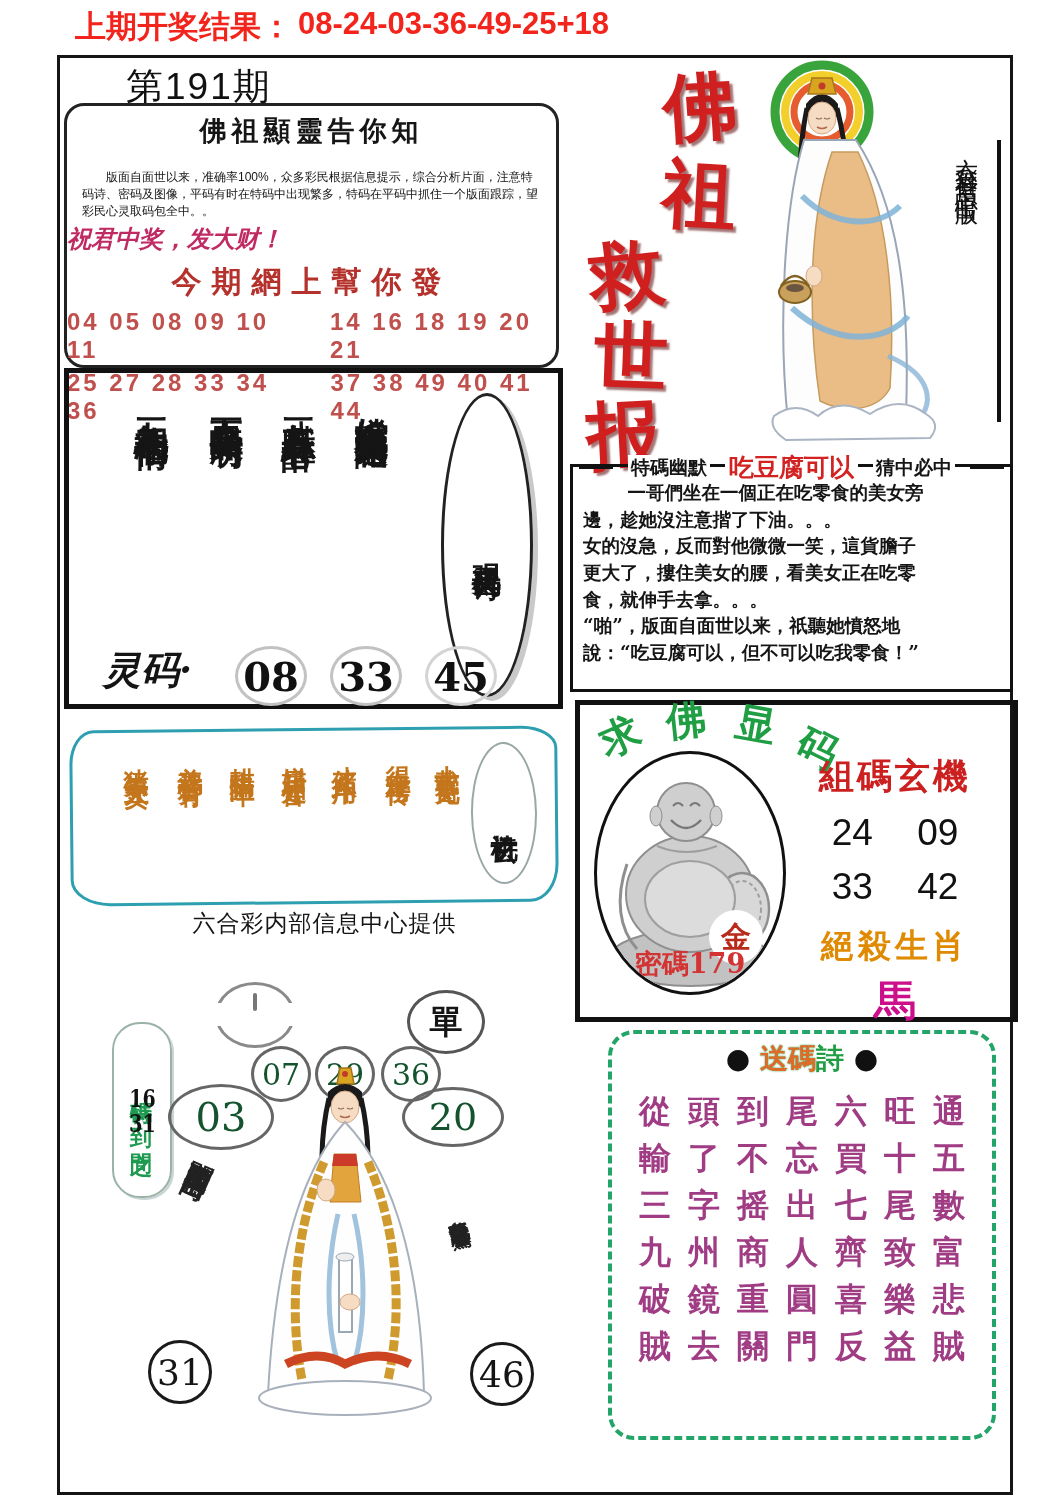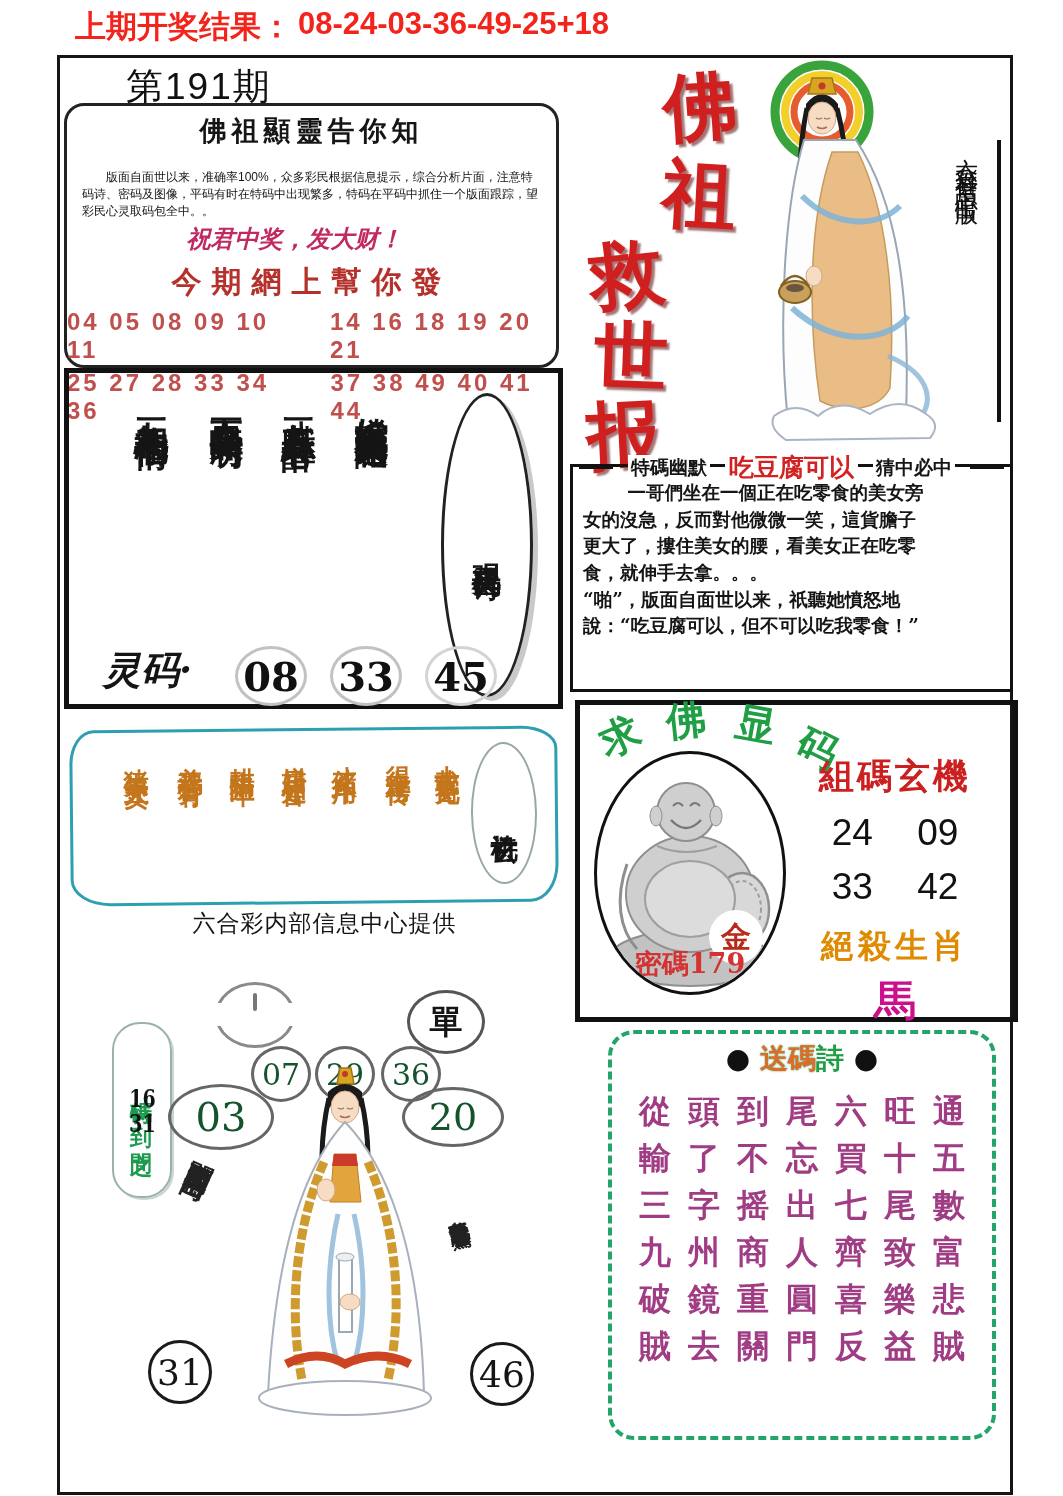--- a/index.html
+++ b/index.html
@@ -15,21 +15,21 @@
               display:flex;gap:6px;white-space:nowrap;}
   
   .page-frame{left:57px;top:55px;width:950px;height:1434px;border:3px solid #151515;}
 
   .issue-no{left:126px;top:62px;font-size:37px;font-weight:400;color:#111;letter-spacing:2px;}
 
   
   .notice-box{left:64px;top:103px;width:489px;height:259px;border:3px solid #222;border-radius:20px;}
   .notice-title{text-align:center;margin-top:7px;font-size:27px;font-weight:700;letter-spacing:5px;}
   .notice-body{margin:20px 15px 0;font-size:12px;line-height:1.42;font-weight:400;text-indent:2em;}
-  .notice-wish{text-align:center;margin-right:34px;margin-top:3px;font-size:24px;font-weight:700;
+  .notice-wish{text-align:left;margin-right:34px;margin-top:3px;font-size:24px;font-weight:700;
                font-style:italic;color:#c02a62;}
   .notice-slogan{text-align:center;margin-top:7px;font-size:30px;font-weight:700;color:#b5312c;letter-spacing:10px;}
   .num-row{margin-top:5px;display:flex;justify-content:center;gap:38px;font-size:24px;font-weight:700;
            color:#c0504d;letter-spacing:3px;}
 
   
   .poem-box{left:64px;top:368px;width:489px;height:331px;border:5px solid #111;}
   .poem-col{position:absolute;top:18px;font-size:34px;font-weight:700;letter-spacing:3px;}
   .lingma-oval{position:absolute;left:372px;top:20px;width:86px;height:298px;border:3px solid #222;
                border-radius:50%;box-shadow:5px 4px 0 #c9c9c9;}
@@ -257,20 +257,21 @@
 <div class="abs joke-box">
   <div class="joke-head">
     <span class="hline"></span>
     <span class="tag">特碼幽默</span>
     <span class="jtitle">吃豆腐可以</span>
     <span class="tag">猜中必中</span>
     <span class="hline"></span>
   </div>
   <div class="joke-lines">
     <div>一哥們坐在一個正在吃零食的美女旁</div>
+    <div>邊，趁她沒注意揩了下油。。。</div>
     <div>女的沒急，反而對他微微一笑，這貨膽子</div>
     <div>更大了，摟住美女的腰，看美女正在吃零</div>
     <div>食，就伸手去拿。。。</div>
     <div>“啪”，版面自面世以来，祇聽她憤怒地</div>
     <div>說：“吃豆腐可以，但不可以吃我零食！”</div>
   </div>
 </div>
 
 <div class="abs foxian-box">
   <span class="arc-char" style="left:20px;top:4px;transform:rotate(-24deg);">求</span>

